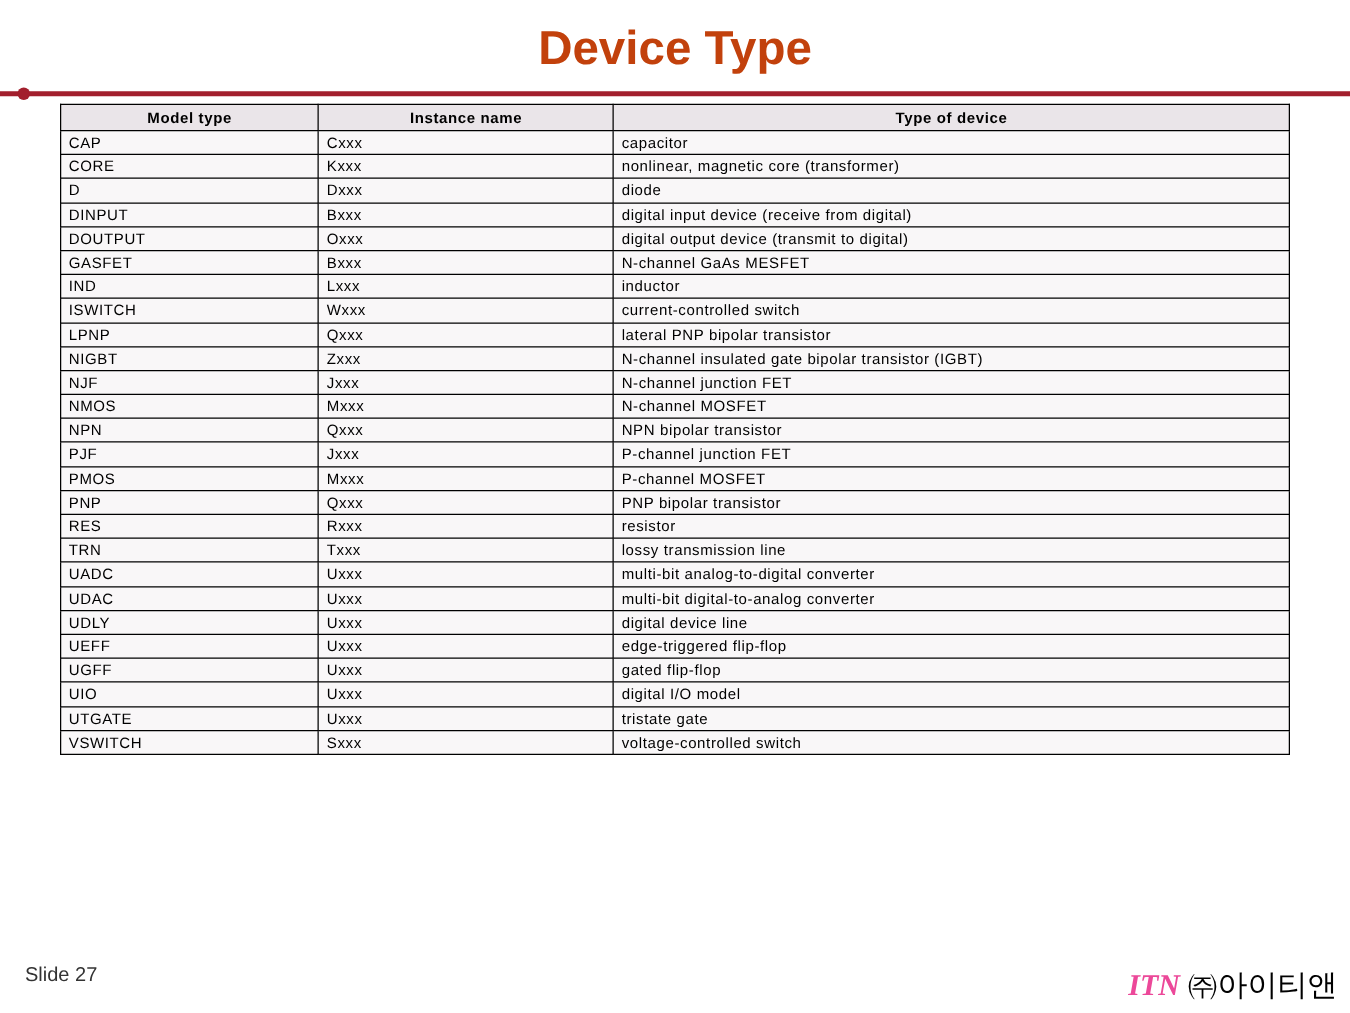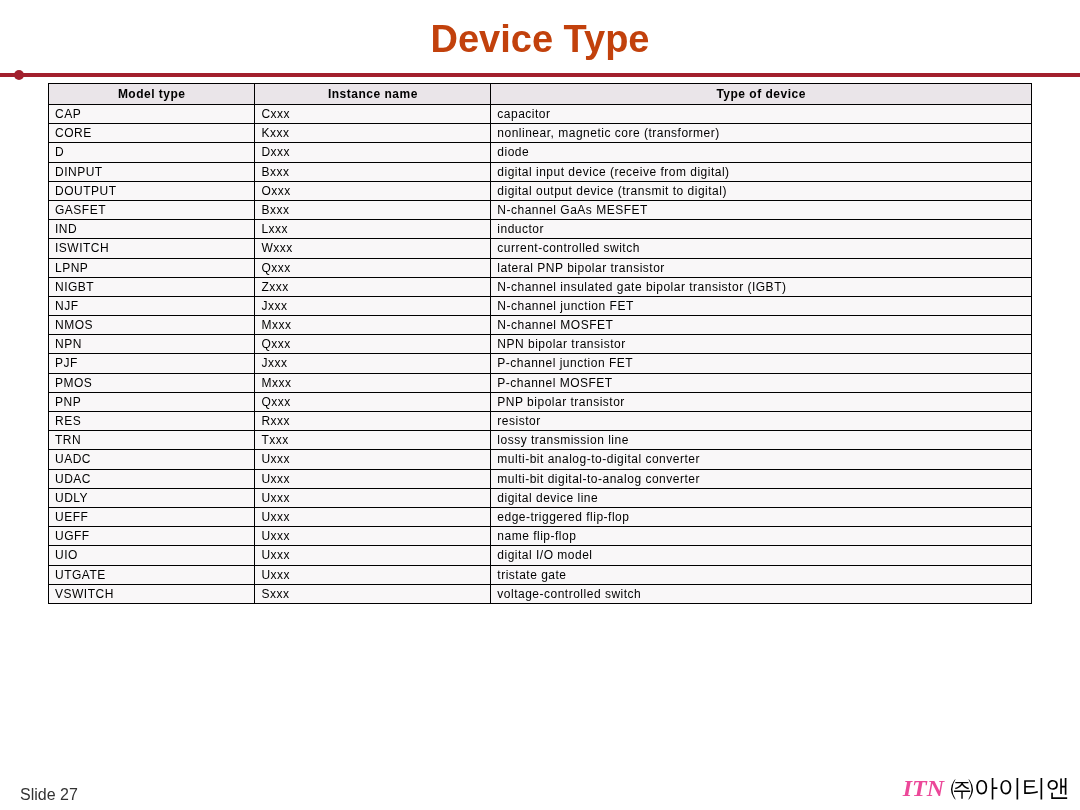--- a/index.html
+++ b/index.html
@@ -73,21 +73,20 @@
     tbody td:nth-child(2) { width: 24%; }
     tbody td:nth-child(3) { width: 55%; }
 
     .footer {
       position: absolute;
       bottom: 6px;
       left: 0;
       right: 0;
       display: flex;
       justify-content: space-between;
-      align-items: flex-end;
       padding: 0 10px 0 20px;
     }
     .slide-num {
       font-family: Arial, Helvetica, sans-serif;
       font-size: 16px;
       color: #333;
     }
     .brand {
       font-family: "Times New Roman", serif;
       font-size: 24px;
@@ -228,21 +227,21 @@
           <td>digital device line</td>
         </tr>
         <tr>
           <td>UEFF</td>
           <td>Uxxx</td>
           <td>edge-triggered flip-flop</td>
         </tr>
         <tr>
           <td>UGFF</td>
           <td>Uxxx</td>
-          <td>name flip-flop</td>
+          <td>gated flip-flop</td>
         </tr>
         <tr>
           <td>UIO</td>
           <td>Uxxx</td>
           <td>digital I/O model</td>
         </tr>
         <tr>
           <td>UTGATE</td>
           <td>Uxxx</td>
           <td>tristate gate</td>

